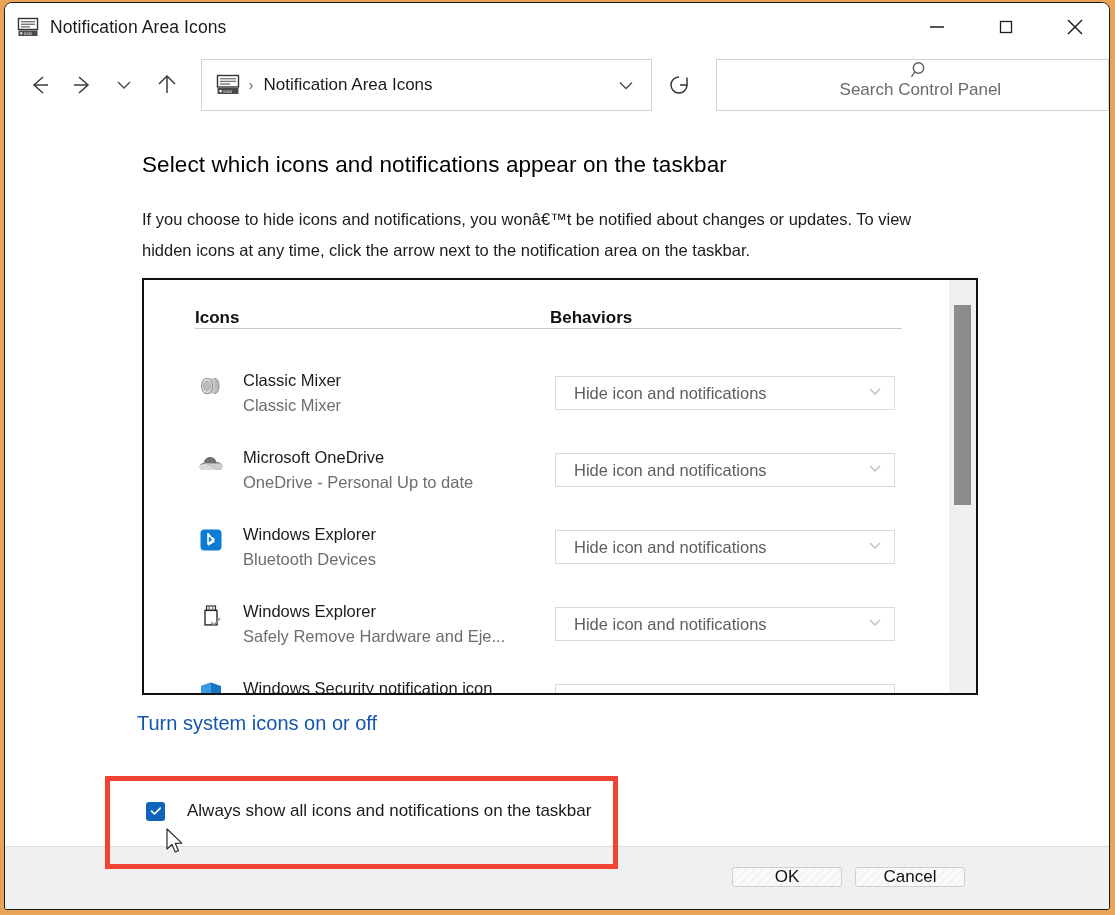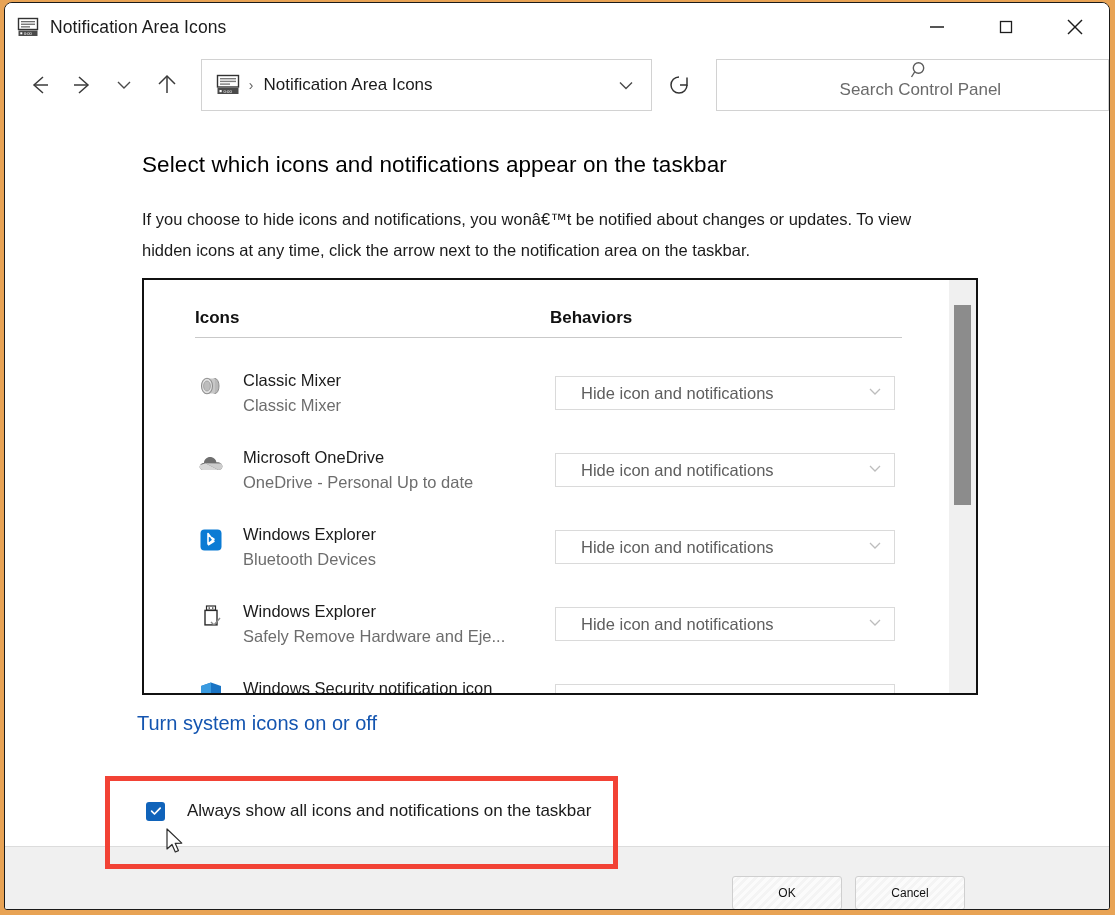--- a/index.html
+++ b/index.html
@@ -134,21 +134,20 @@
     overflow: hidden;
   }
   .list-inner {
     position: absolute; left: 0; top: 0; right: 28px; bottom: 0;
     overflow: hidden;
   }
   .col-head {
     position: absolute; left: 51px; top: 28px;
     width: 707px;
     border-bottom: 1px solid #c9c9c9;
-    padding-bottom: 9px;
     display: flex;
   }
   .col-head .c1 { width: 355px; font-size: 17px; font-weight: bold; color: #111; }
   .col-head .c2 { font-size: 17px; font-weight: bold; color: #111; }
   .row {
     position: absolute; left: 51px; width: 707px; height: 77px;
     display: flex; align-items: flex-start;
   }
   .row-ico {
     width: 32px; height: 32px; margin-top: 13px;
@@ -159,21 +158,21 @@
   .row-name { font-size: 16.5px; color: #1b1b1b; line-height: 24px; }
   .row-sub  { font-size: 16.5px; color: #6d6d6d; line-height: 26px; }
   .combo {
     margin-left: 0; margin-top: 19px;
     width: 340px; height: 34px;
     border: 1px solid #dadada;
     background: #fff;
     display: flex; align-items: center;
     box-sizing: border-box;
   }
-  .combo-val { margin-left: 25px; font-size: 16.5px; color: #5e5e5e; }
+  .combo-val { margin-left: 18px; font-size: 16.5px; color: #5e5e5e; }
   .combo-arrow { margin-left: auto; margin-right: 12px; color: #bdbdbd; }
   
   .sb-track {
     position: absolute; right: 0; top: 0; bottom: 0;
     width: 27px; background: #f0f0f0;
   }
   .sb-thumb {
     position: absolute; left: 5px; top: 25px;
     width: 17px; height: 200px; background: #8c8c8c;
   }
@@ -197,27 +196,27 @@
   }
   .check-label { margin-left: 14px; font-size: 17px; color: #1b1b1b; }
   
   .footer {
     position: absolute; left: 0; right: 0; bottom: 0;
     height: 62px;
     background: #f0f0f0;
     border-top: 1px solid #dcdcdc;
   }
   .btn {
-    position: absolute; top: 29px;
-    width: 110px; height: 34px;
+    position: absolute; top: 20px;
+    width: 110px; height: 20px;
     border: 1px solid #cfcfcf;
     border-radius: 3px;
     background:
       repeating-linear-gradient(135deg, #fbfbfb 0 3px, #f4f4f4 3px 6px);
-    font-size: 12px; color: #111;
+    font-size: 17px; color: #111;
     display: flex; align-items: center; justify-content: center;
     box-sizing: border-box;
   }
   .btn-ok { right: 267px; }
   .btn-cancel { right: 144px; }
   
   .annot {
     position: absolute;
     left: 105px; top: 776px;
     width: 513px; height: 93px;

